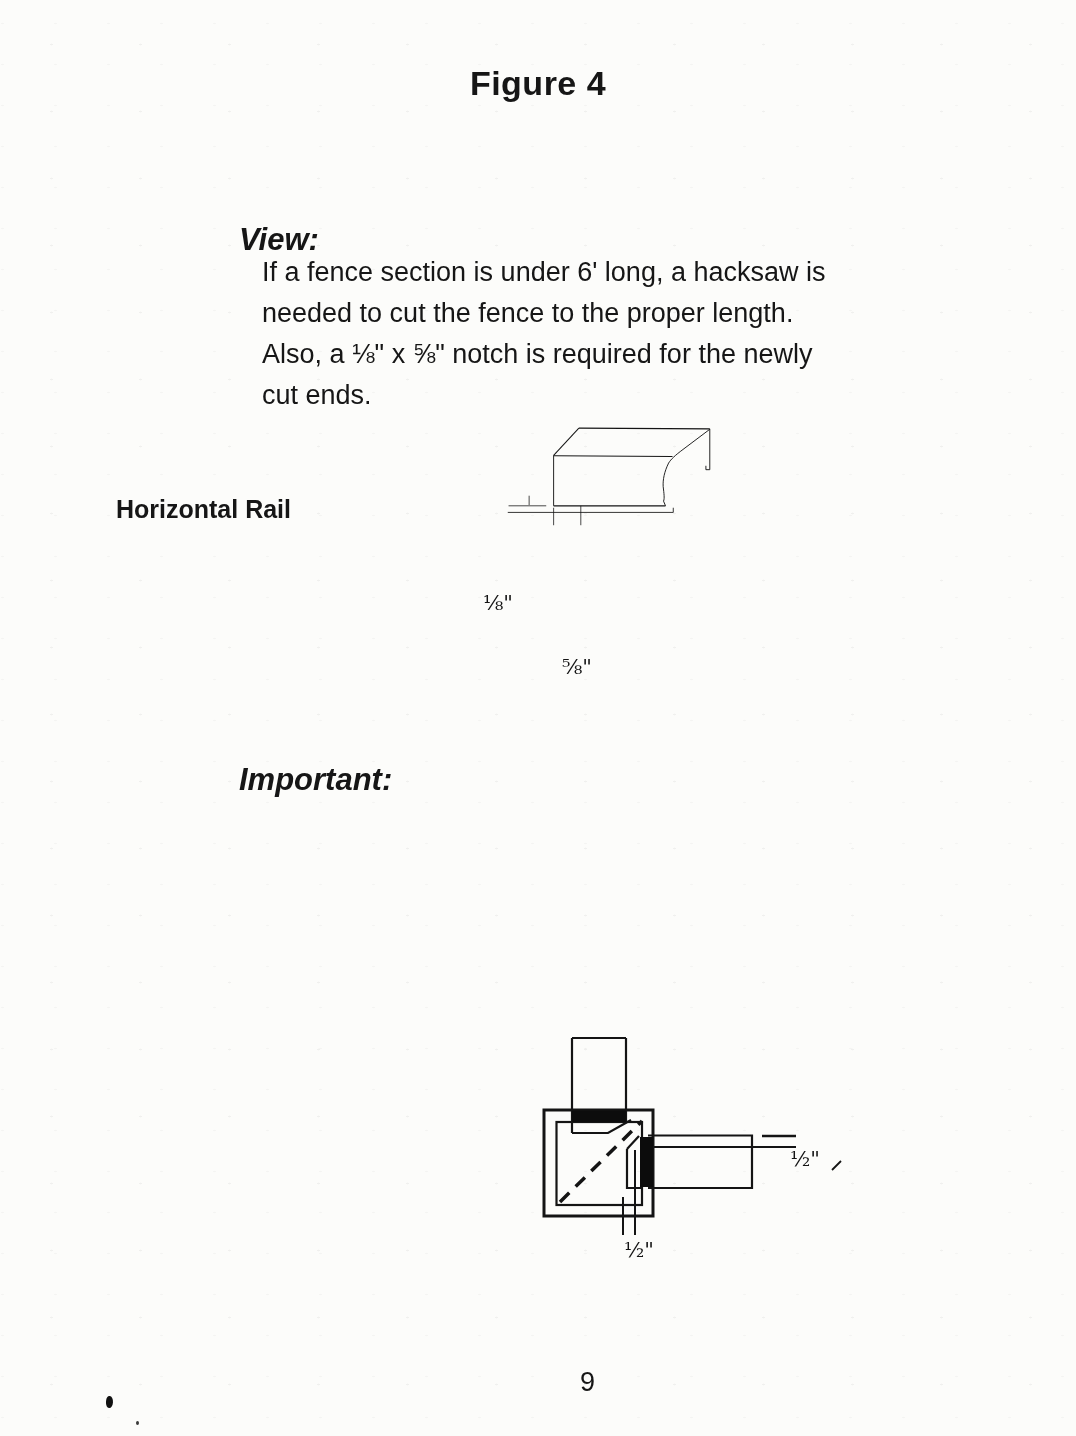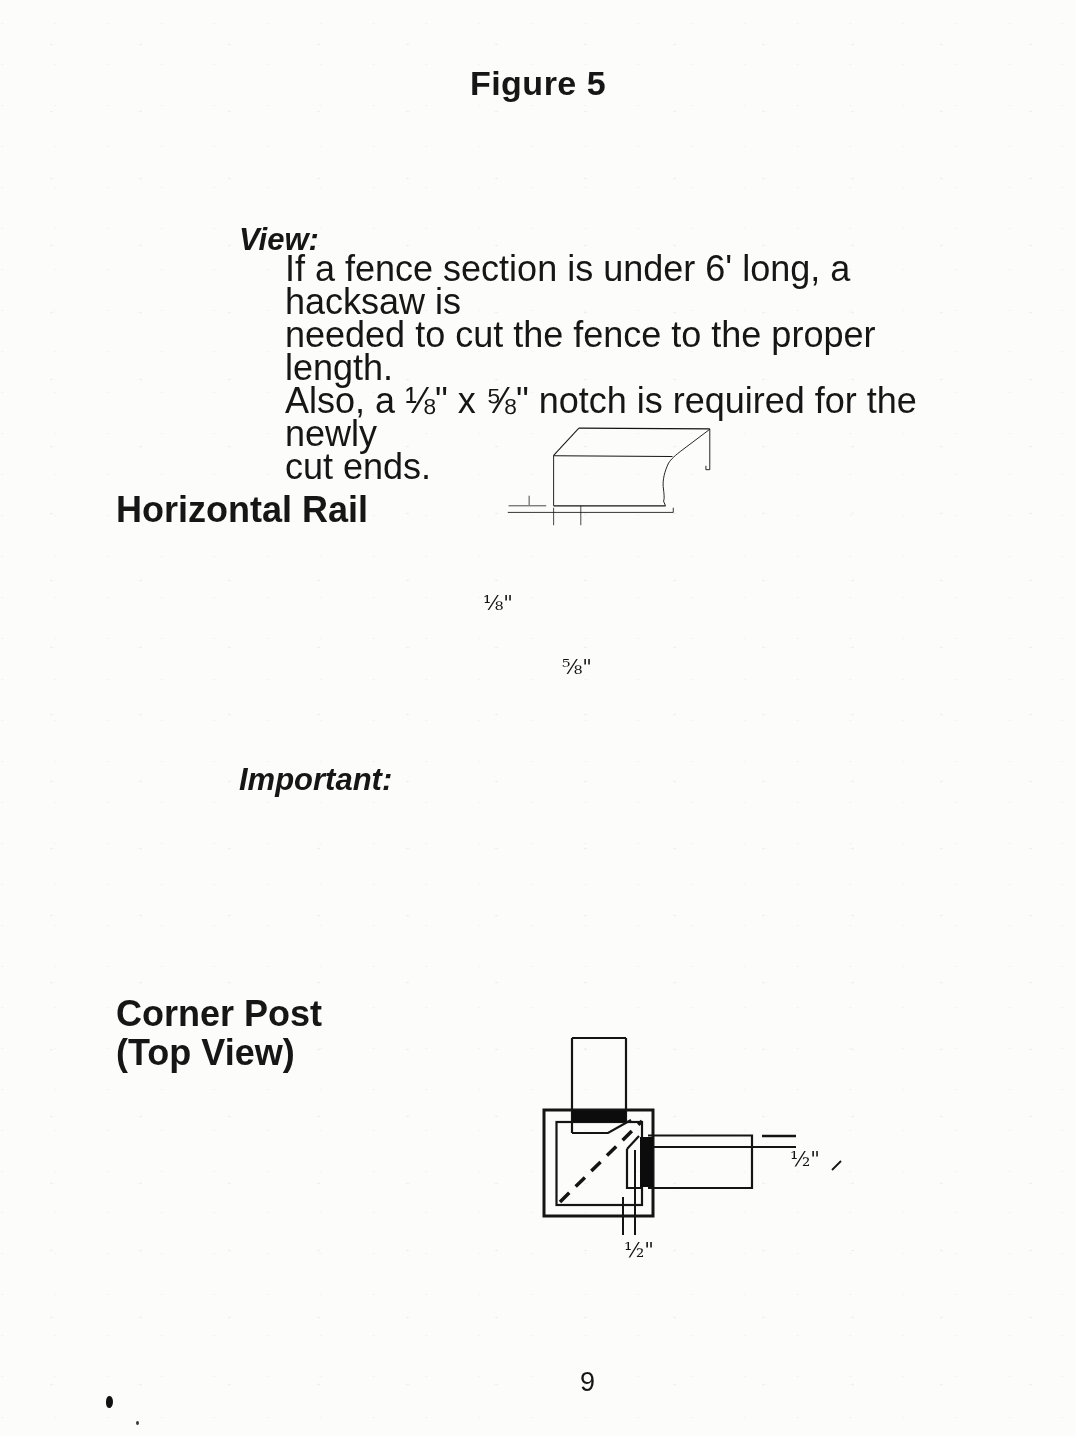--- a/index.html
+++ b/index.html
@@ -21,26 +21,26 @@
   .abs { position: absolute; }
   .fig-title {
     top: 64px; left: 0; width: 100%;
     text-align: center;
     font-size: 34px; font-weight: bold; letter-spacing: 0.5px;
   }
   .section-heading {
     font-size: 31px; font-weight: bold; font-style: italic;
   }
   .body-text {
-    font-size: 36px; line-height: 33px;
-    white-space: pre-line; width: 700px; margin-left: 23px;
+    font-size: 27px; line-height: 41px;
+    white-space: pre-line; width: 700px;
   }
   .side-label {
     left: 116px;
-    font-size: 36px; font-weight: bold; line-height: 39px;
+    font-size: 25px; font-weight: bold; line-height: 39px;
     white-space: pre-line;
   }
   .dim-label {
     font-family: "DejaVu Serif", serif;
     font-size: 21px; color: #141414; white-space: nowrap;
   }
   .page-number { font-size: 27px; }
   svg { display: block; }
   .speck1 {
     left: 106px; top: 1396px; width: 7px; height: 12px;
@@ -50,21 +50,21 @@
   .speck2 {
     left: 136px; top: 1421px; width: 3px; height: 4px;
     background: #3a3a3a; border-radius: 50%;
   }
 </style>
 </head>
 <body>
 
 <div class="page">
 
-  <div class="abs fig-title">Figure 5</div>
+  <div class="abs fig-title">Figure 4</div>
 
   <div class="abs section-heading" style="left:239px; top:222px;">View:</div>
   <div class="abs body-text" style="left:262px; top:252px;">If a fence section is under 6' long, a hacksaw is
 needed to cut the fence to the proper length.
 Also, a ⅛" x ⅝" notch is required for the newly
 cut ends.</div>
 
   <div class="abs side-label" style="top:490px;">Horizontal Rail</div>
 
   <svg class="abs" style="left:420px; top:425px;" width="545" height="270" viewBox="420 425 965 695">
@@ -86,22 +86,20 @@
       <path d="M427,650 L853,650 L853,638" stroke-width="2.2"></path>
       <path d="M615,633 L615,683" stroke-width="2"></path>
       <path d="M545,638 L545,683" stroke-width="2"></path>
     </g>
   </svg>
   <div class="abs dim-label" style="left:483px; top:591px;">⅛"</div>
   <div class="abs dim-label" style="left:562px; top:655px;">⅝"</div>
 
   <div class="abs section-heading" style="left:239px; top:762px;text-align:center;">Important:</div>
 
-  <div class="abs side-label" style="top:994px;">Corner Post
-(Top View)</div>
 
   <svg class="abs" style="left:538px; top:1030px;" width="332" height="240" viewBox="538 1030 332 240">
     <g fill="none" stroke="#141414">
 
       <rect x="544" y="1110" width="109" height="106" stroke-width="3"></rect>
       <rect x="556.5" y="1122" width="85.5" height="83" stroke-width="2.2"></rect>
 
       <path d="M572,1038 L626,1038" stroke-width="2.2"></path>
       <path d="M572,1038 L572,1133" stroke-width="2.2"></path>
       <path d="M626,1038 L626,1121" stroke-width="2.2"></path>

